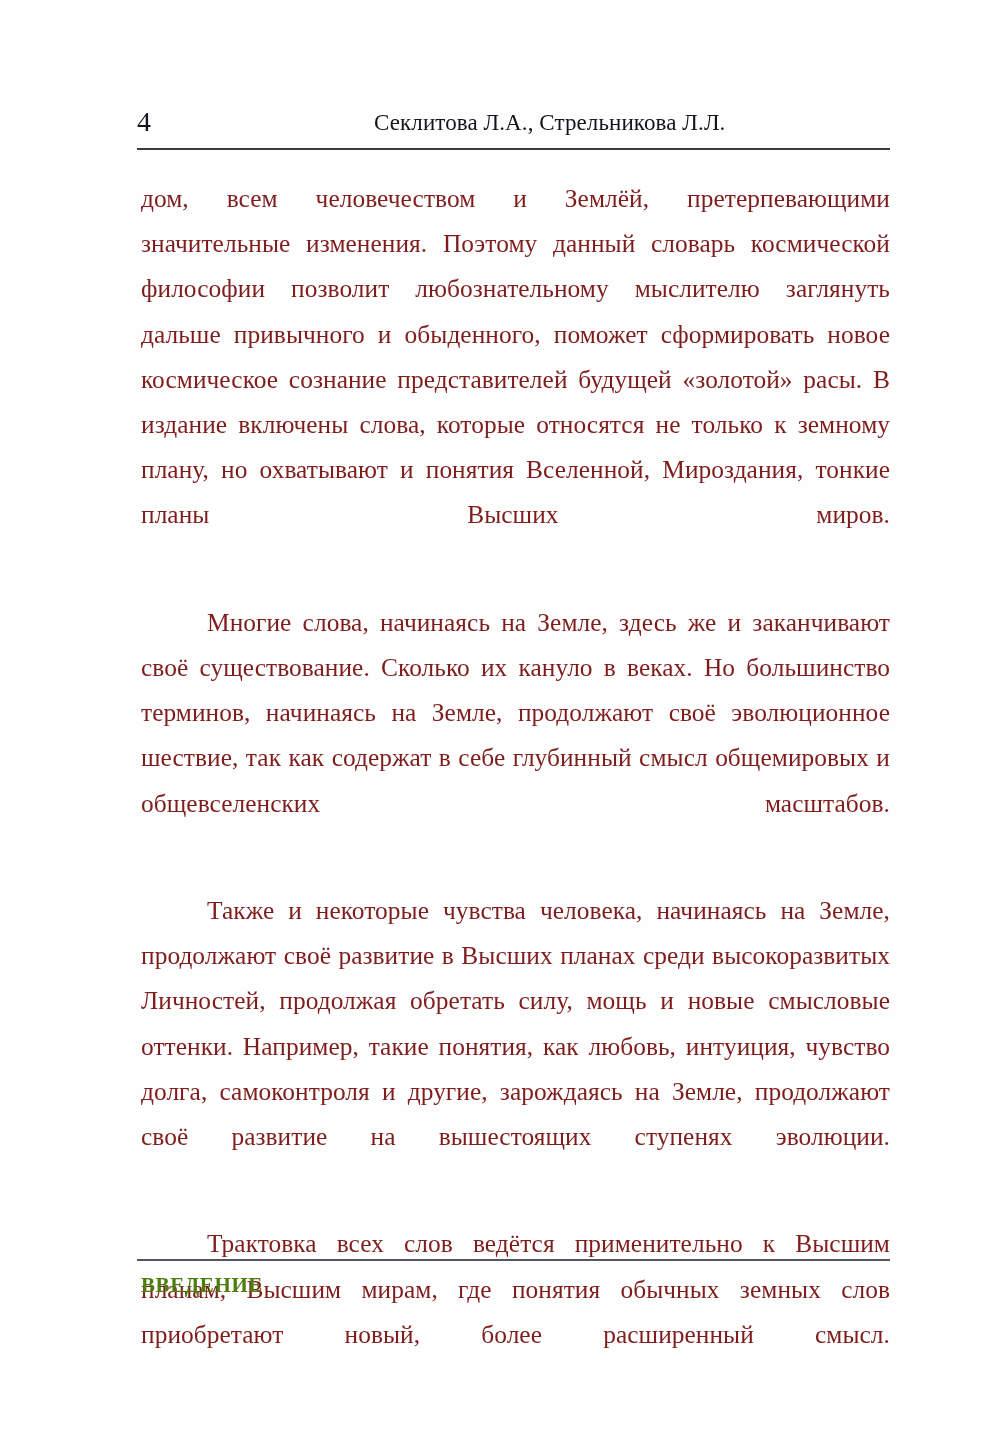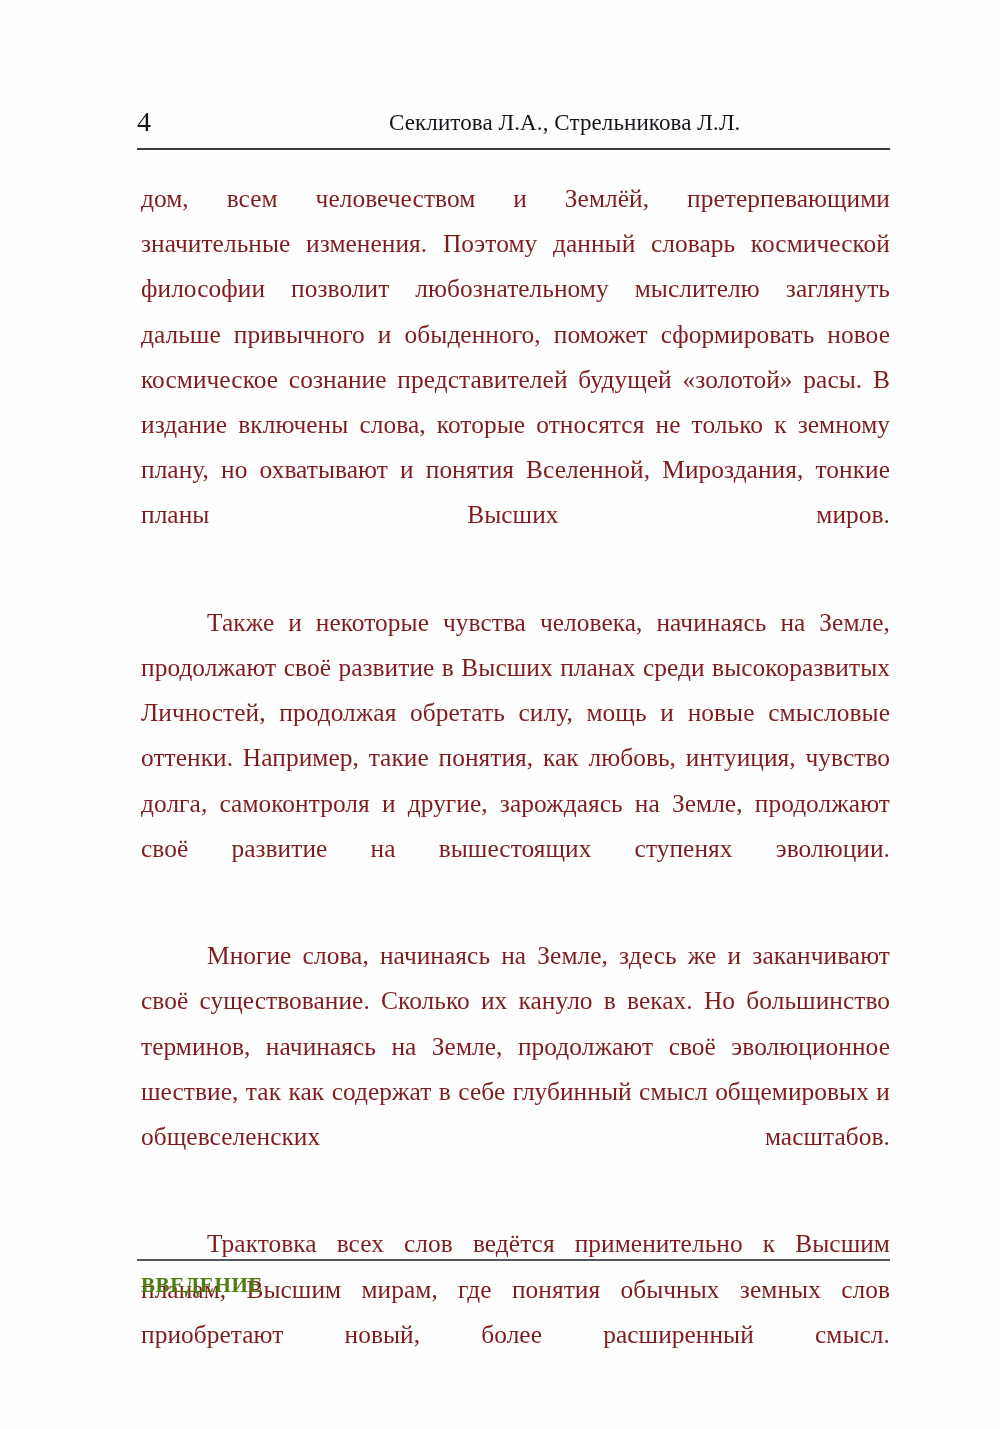--- a/index.html
+++ b/index.html
@@ -38,21 +38,21 @@
     position: absolute;
     left: 0;
     top: 0;
     font-size: 28px;
     line-height: 38px;
     color: #15151c;
     letter-spacing: 0.2px;
   }
   .head-authors {
     position: absolute;
-    left: 252px;
+    left: 237px;
     top: 3px;
     font-size: 23px;
     line-height: 34px;
     color: #14141b;
     white-space: nowrap;
     letter-spacing: 0.1px;
   }
   .head-rule {
     position: absolute;
     left: 137px;
@@ -121,22 +121,22 @@
 <div class="page">
 
   <div class="running-head">
     <div class="folio">4</div>
     <div class="head-authors">Секлитова Л.А., Стрельникова Л.Л.</div>
   </div>
   <div class="head-rule"></div>
 
   <div class="textblock">
     <p class="para">дом, всем человечеством и Землёй, претерпевающими значительные изменения. Поэтому данный словарь космической философии позволит любознательному мыслителю заглянуть дальше привычного и обыденного, поможет сформировать новое космическое сознание представителей будущей «золотой» расы. В издание включены слова, которые относятся не только к земному плану, но охватывают и понятия Вселенной, Мироздания, тонкие планы Высших миров.</p>
+    <p class="para indent">Многие слова, начинаясь на Земле, здесь же и заканчивают своё существование. Сколько их кануло в веках. Но большинство терминов, начинаясь на Земле, продолжают своё эволюционное шествие, так как содержат в себе глубинный смысл общемировых и общевселенских масштабов.</p>
     <p class="para indent">Также и некоторые чувства человека, начинаясь на Земле, продолжают своё развитие в Высших планах среди высокоразвитых Личностей, продолжая обретать силу, мощь и новые смысловые оттенки. Например, такие понятия, как любовь, интуиция, чувство долга, самоконтроля и другие, зарождаясь на Земле, продолжают своё развитие на вышестоящих ступенях эволюции.</p>
-    <p class="para indent">Многие слова, начинаясь на Земле, здесь же и заканчивают своё существование. Сколько их кануло в веках. Но большинство терминов, начинаясь на Земле, продолжают своё эволюционное шествие, так как содержат в себе глубинный смысл общемировых и общевселенских масштабов.</p>
     <p class="para indent">Трактовка всех слов ведётся применительно к Высшим планам, Высшим мирам, где понятия обычных земных слов приобретают новый, более расширенный смысл.</p>
     <p class="para indent">В словаре не приводятся термины, относящиеся чисто к человеческому плану существования, а также не даются пояснения, относящиеся только к земным понятиям. Приводится то, что может помочь понять, как совершается переход от старого понятия к новому, от земного — к космическому, т.е. от грубого физического мира — к тонкому.</p>
   </div>
 
   <div class="foot-rule"></div>
   <div class="foot-label">ВВЕДЕНИЕ</div>
 
 </div>
 
 </body></html>

